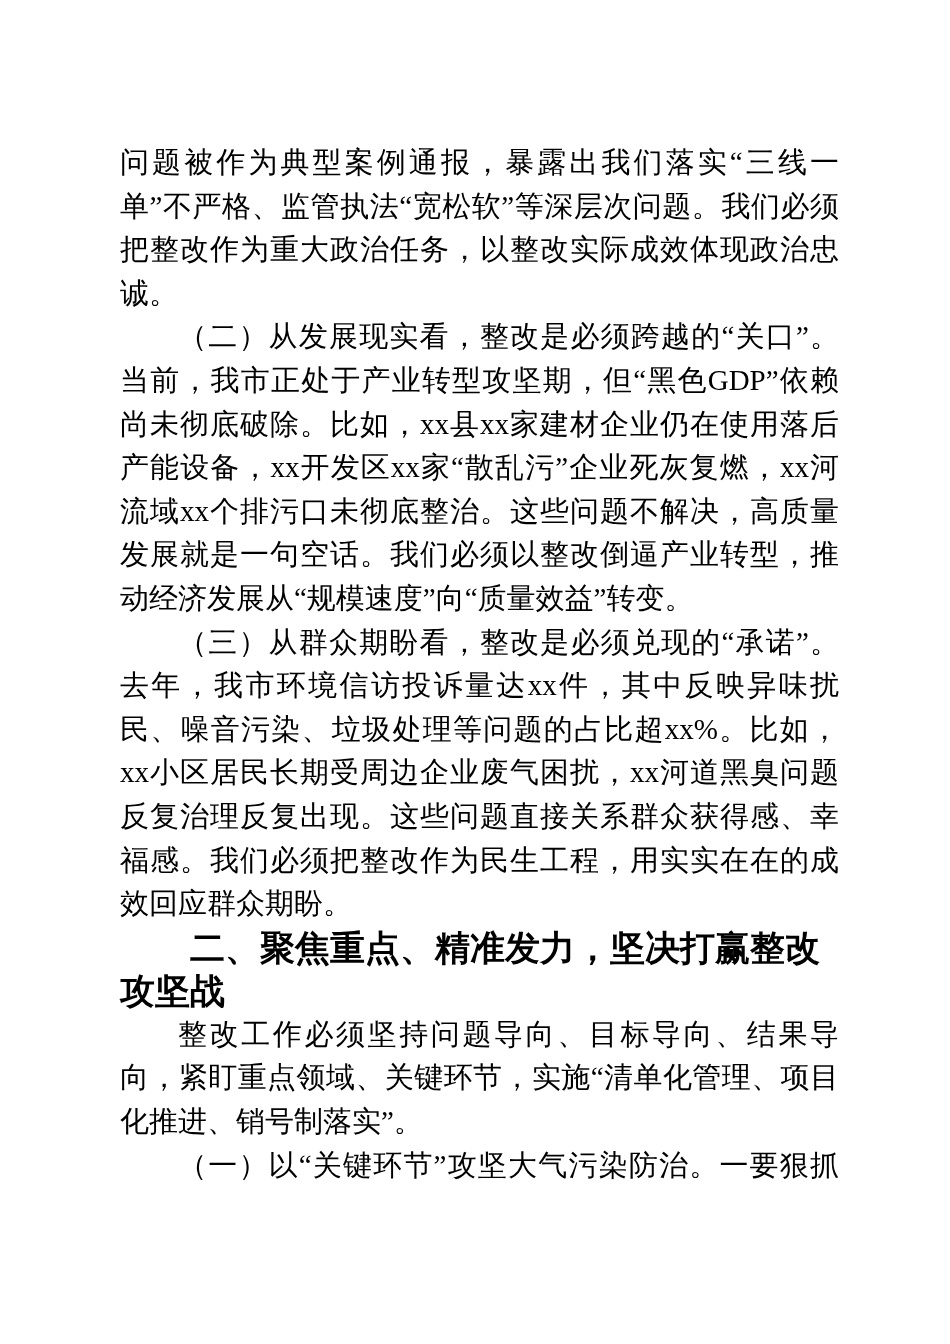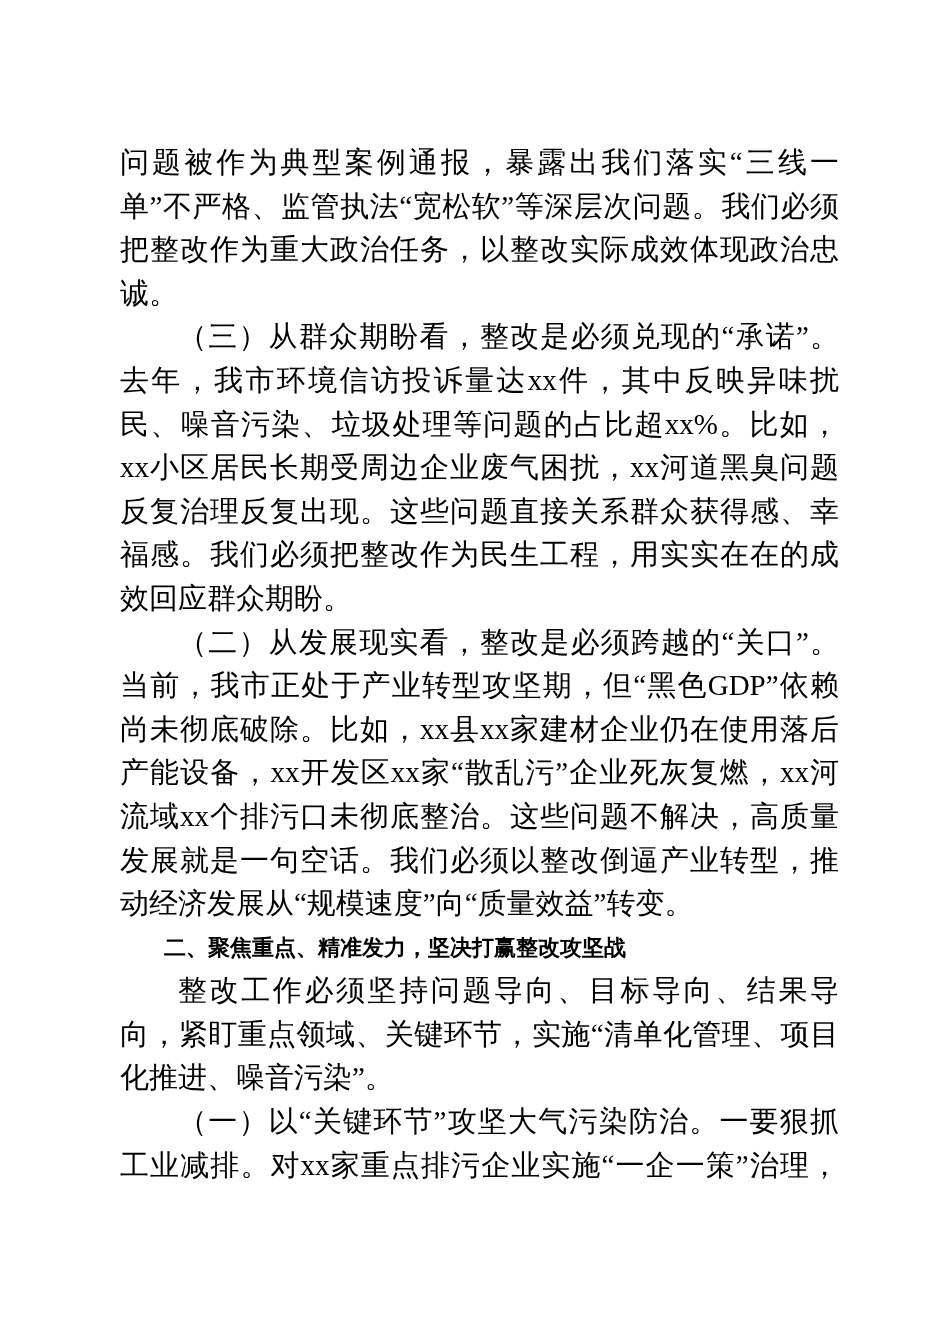--- a/index.html
+++ b/index.html
@@ -30,32 +30,32 @@
     padding: 0;
     text-indent: 2em;
   }
   .para.continuation {
     text-indent: 0;
   }
   .heading {
     margin: 0;
     padding: 0;
     text-indent: 2em;
-    font-family: Liberation Serif, serif;
+    font-family: Liberation Sans, sans-serif;
     font-weight: 700;
-    font-size: 22px;
+    font-size: 35px;
     line-height: 43.6px;
     text-align: left;
   }
 </style>
 </head>
 <body>
 
 <div class="page">
   <div class="content">
     <p class="para continuation">问题被作为典型案例通报，暴露出我们落实“三线一单”不严格、监管执法“宽松软”等深层次问题。我们必须把整改作为重大政治任务，以整改实际成效体现政治忠诚。</p>
+    <p class="para">（二）从发展现实看，整改是必须跨越的“关口”。当前，我市正处于产业转型攻坚期，但“黑色GDP”依赖尚未彻底破除。比如，xx县xx家建材企业仍在使用落后产能设备，xx开发区xx家“散乱污”企业死灰复燃，xx河流域xx个排污口未彻底整治。这些问题不解决，高质量发展就是一句空话。我们必须以整改倒逼产业转型，推动经济发展从“规模速度”向“质量效益”转变。</p>
     <p class="para">（三）从群众期盼看，整改是必须兑现的“承诺”。去年，我市环境信访投诉量达xx件，其中反映异味扰民、噪音污染、垃圾处理等问题的占比超xx%。比如，xx小区居民长期受周边企业废气困扰，xx河道黑臭问题反复治理反复出现。这些问题直接关系群众获得感、幸福感。我们必须把整改作为民生工程，用实实在在的成效回应群众期盼。</p>
-    <p class="para">（二）从发展现实看，整改是必须跨越的“关口”。当前，我市正处于产业转型攻坚期，但“黑色GDP”依赖尚未彻底破除。比如，xx县xx家建材企业仍在使用落后产能设备，xx开发区xx家“散乱污”企业死灰复燃，xx河流域xx个排污口未彻底整治。这些问题不解决，高质量发展就是一句空话。我们必须以整改倒逼产业转型，推动经济发展从“规模速度”向“质量效益”转变。</p>
     <h2 class="heading">二、聚焦重点、精准发力，坚决打赢整改攻坚战</h2>
-    <p class="para">整改工作必须坚持问题导向、目标导向、结果导向，紧盯重点领域、关键环节，实施“清单化管理、项目化推进、噪音污染”。</p>
+    <p class="para">整改工作必须坚持问题导向、目标导向、结果导向，紧盯重点领域、关键环节，实施“清单化管理、项目化推进、销号制落实”。</p>
     <p class="para">（一）以“关键环节”攻坚大气污染防治。一要狠抓工业减排。对xx家重点排污企业实施“一企一策”治理，确保xx月底前完成xx台燃煤锅炉超低排放改造，xx家VOCs排放企业</p>
   </div>
 </div>
 
 </body></html>

